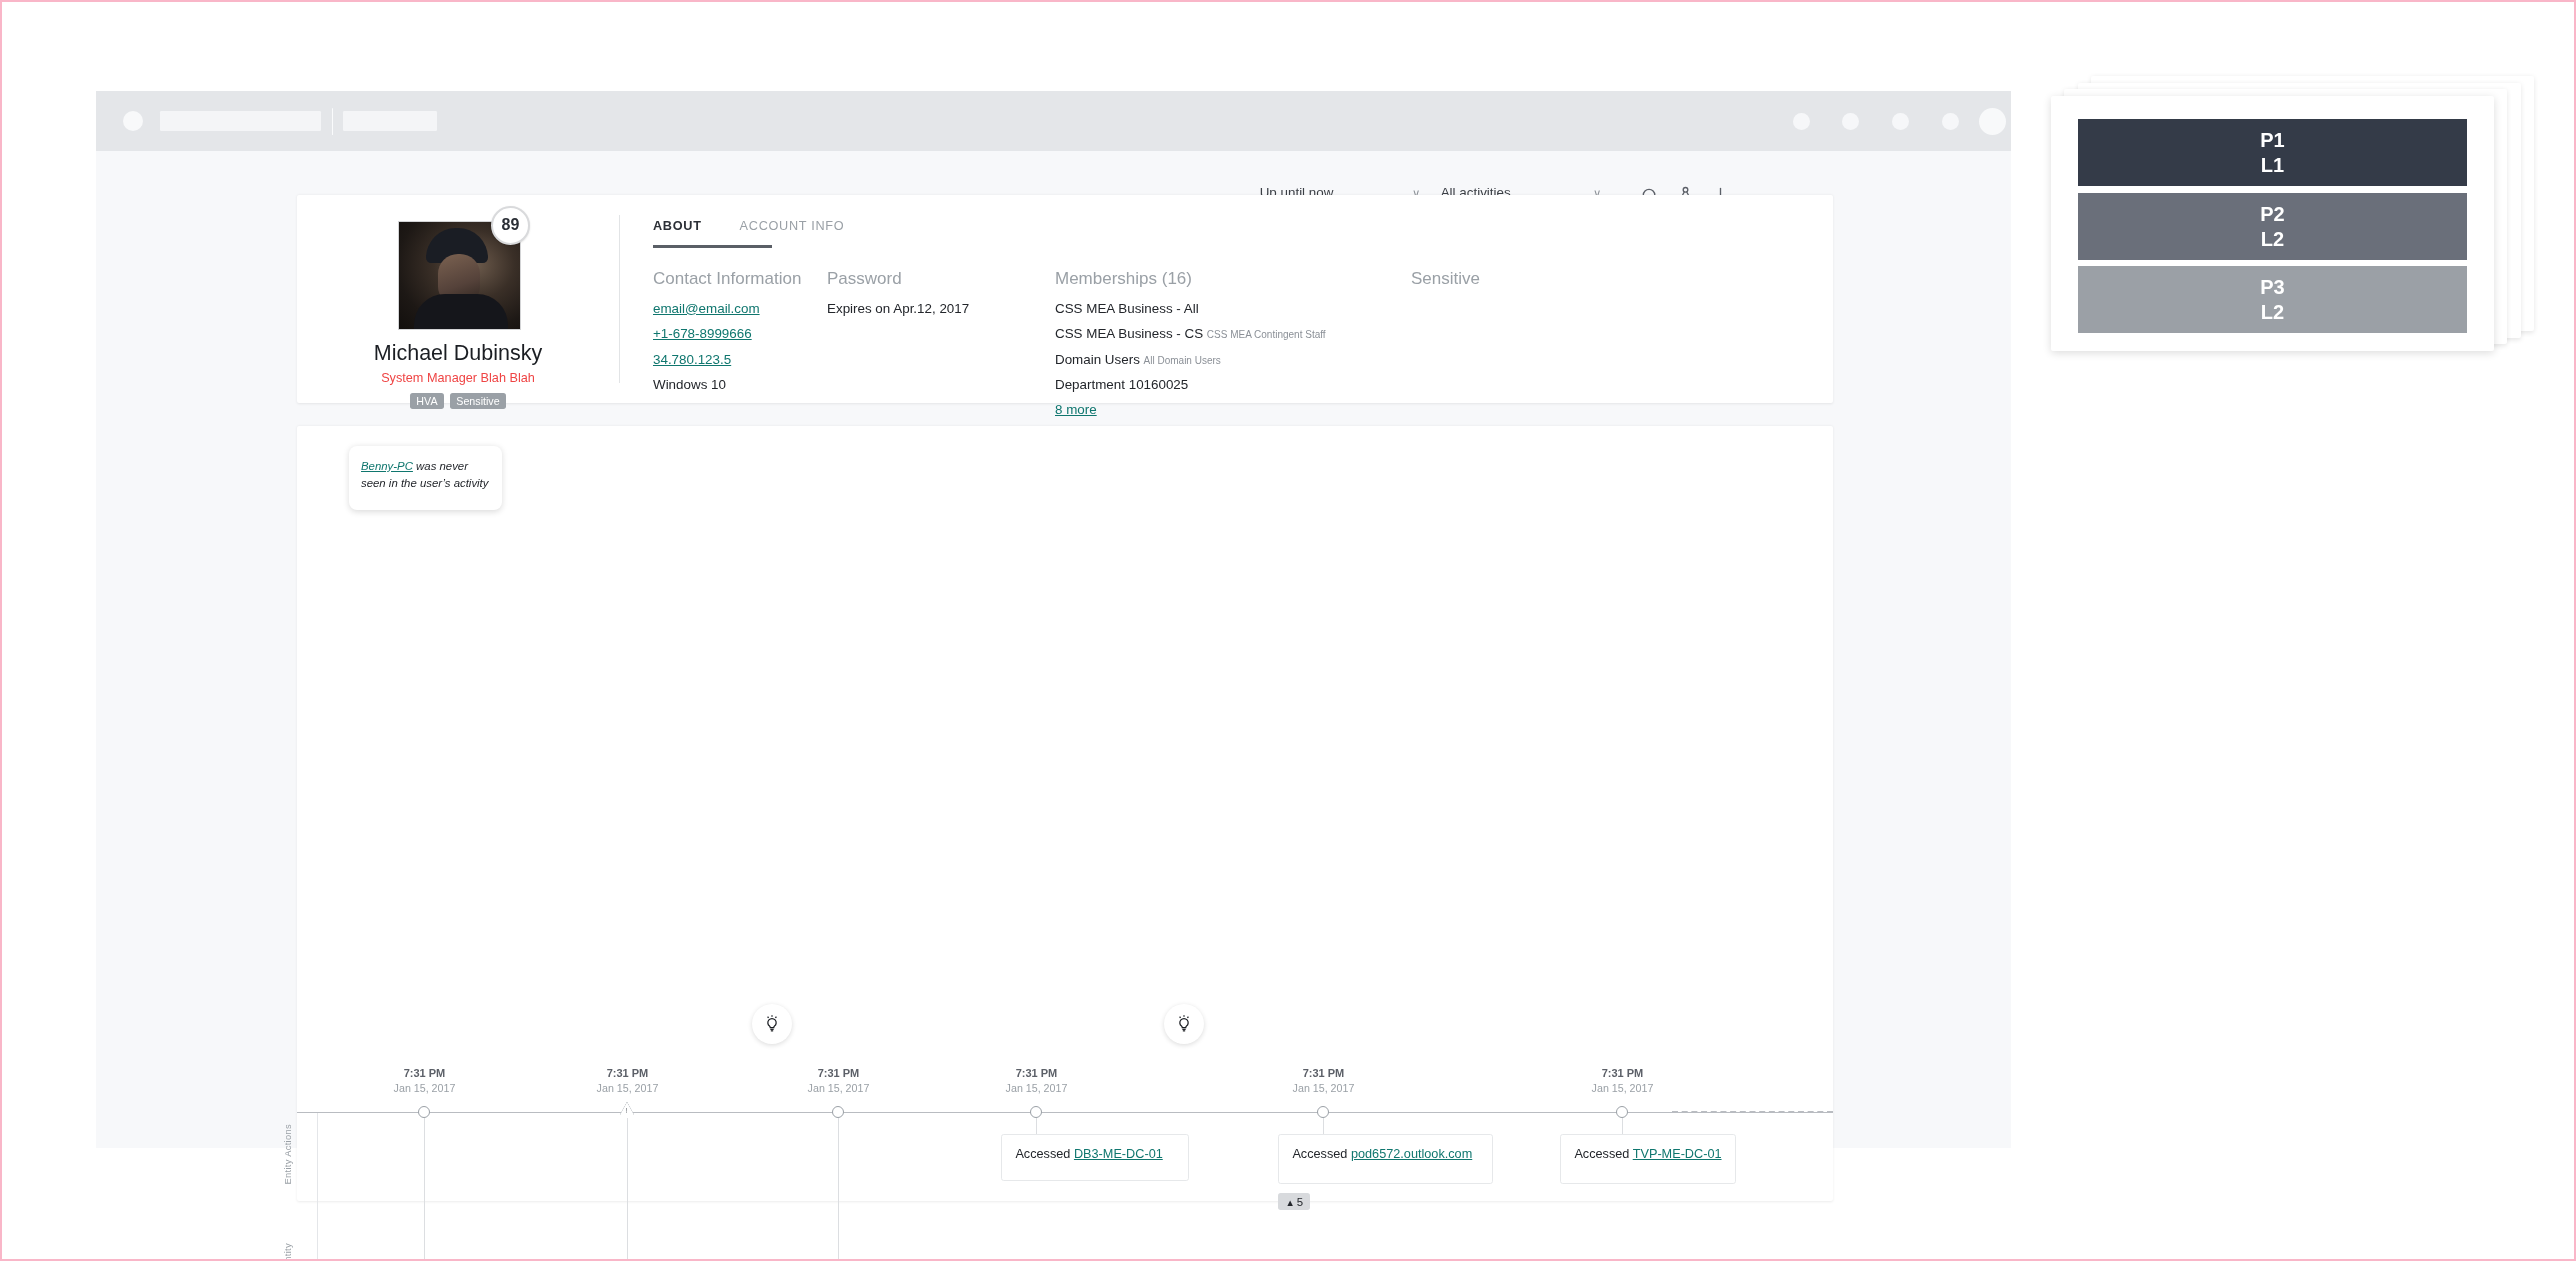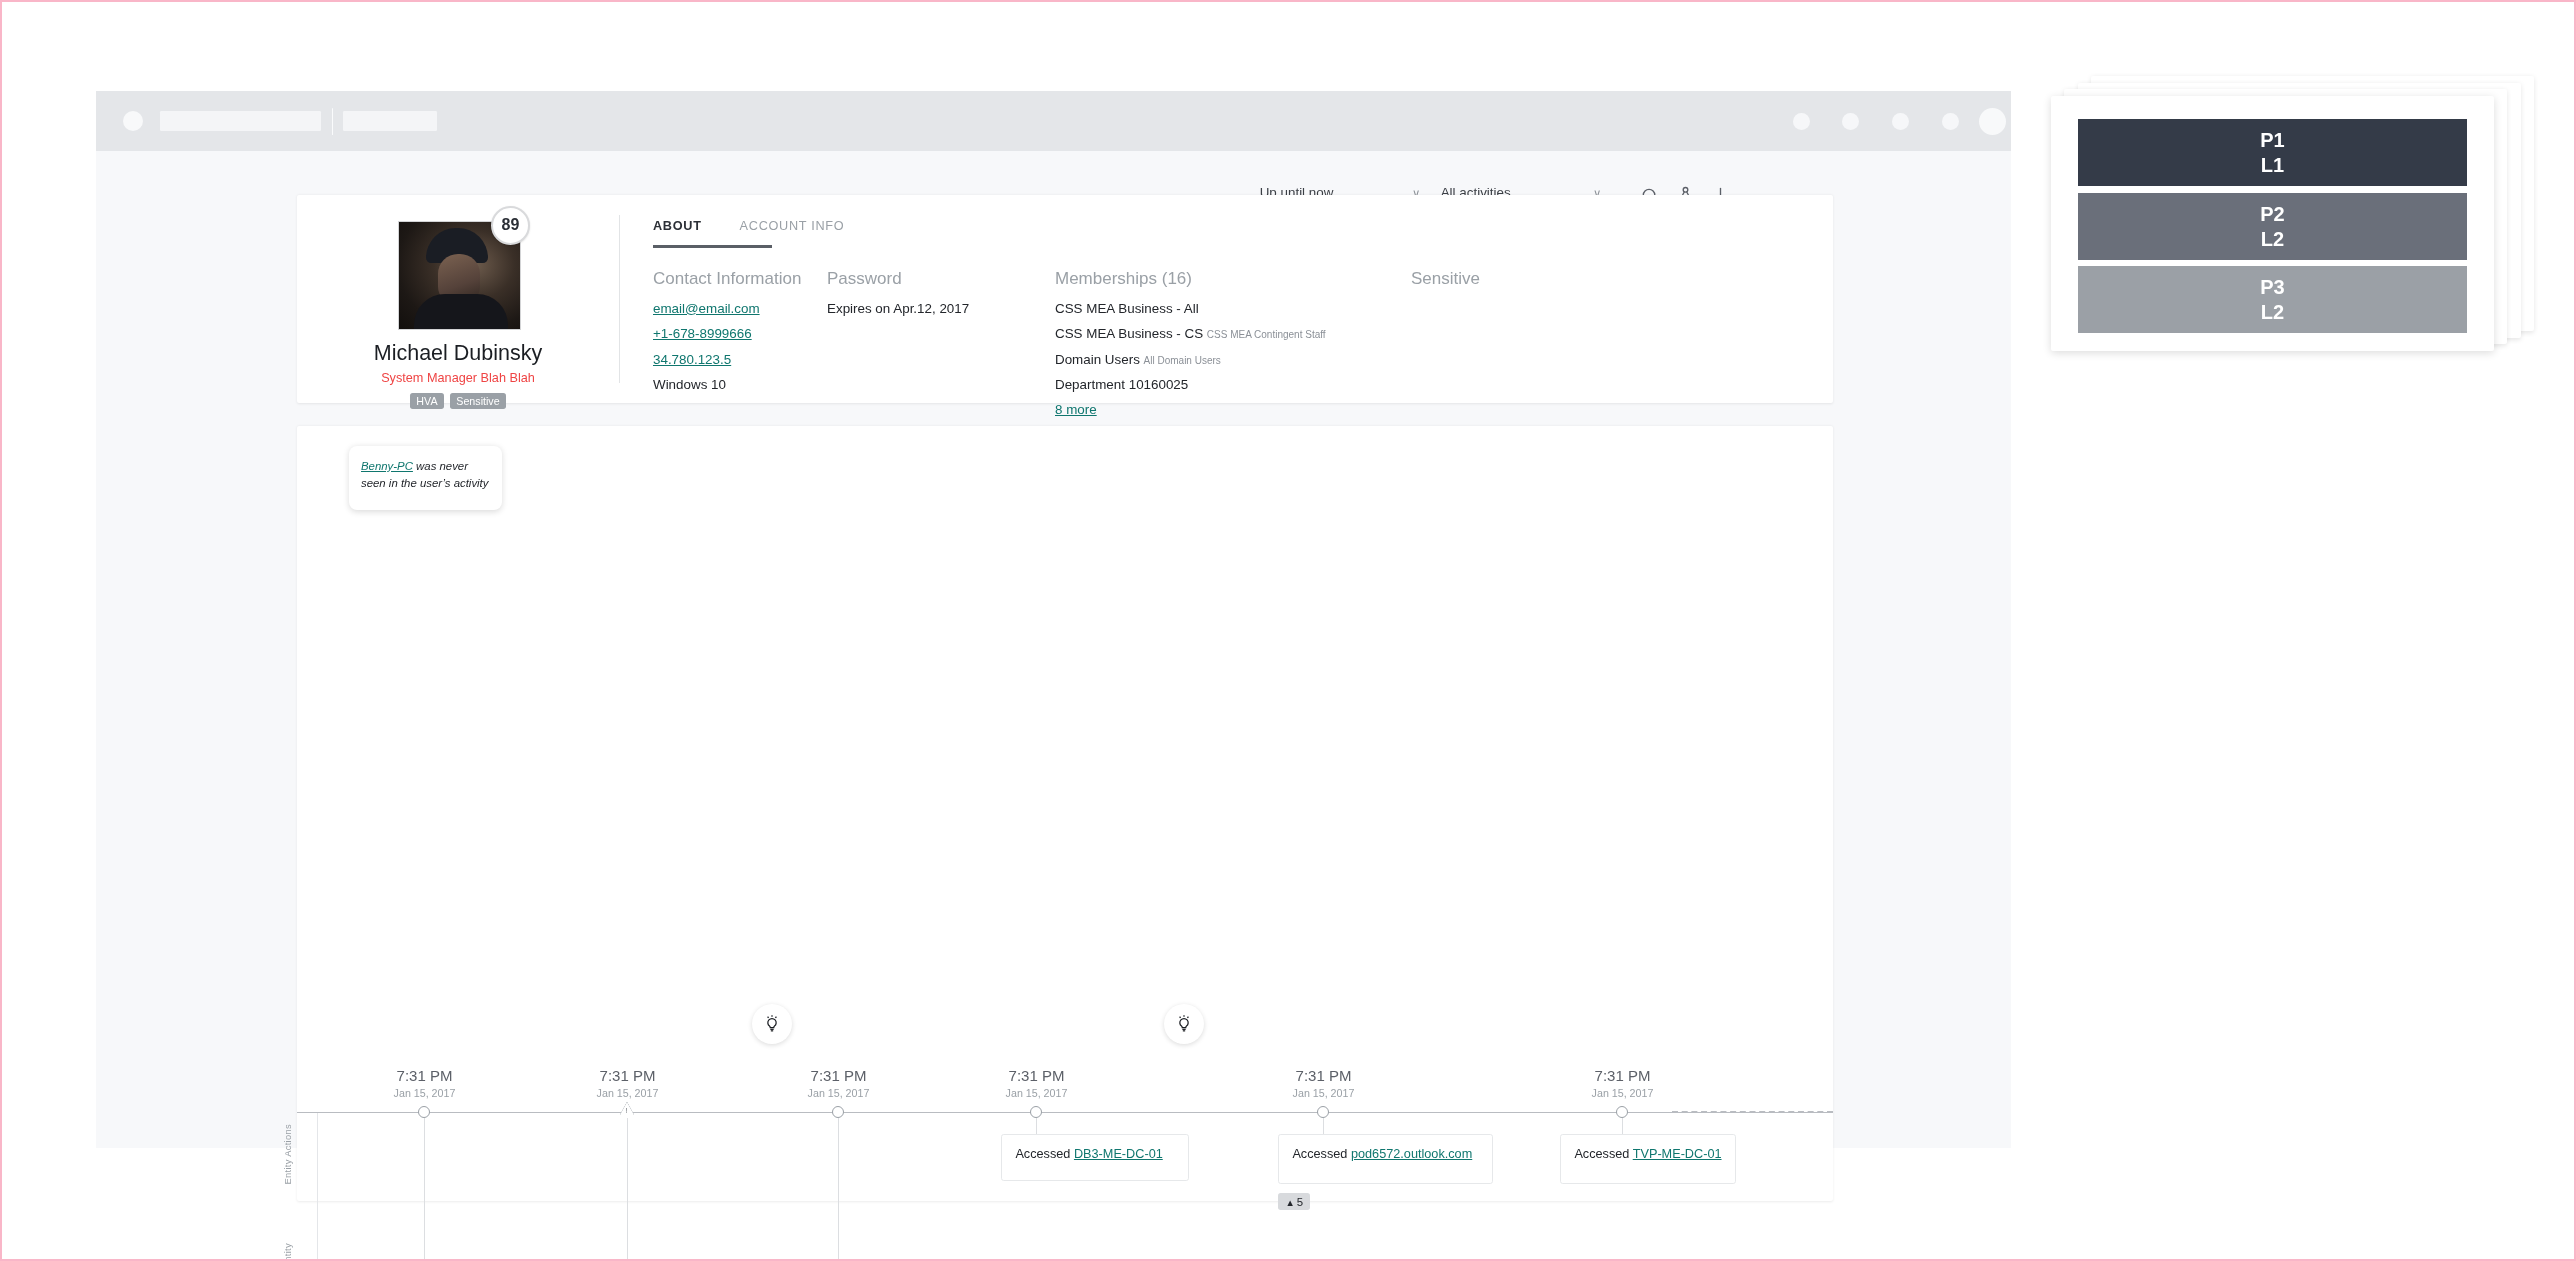--- a/index.html
+++ b/index.html
@@ -171,21 +171,21 @@
   #bulb-2{left:867px;top:578px;}
   .bulb svg{width:20px;height:20px;}
 
   
   #axis-line{position:absolute;left:0;top:686px;width:1536px;height:1.3px;background:#b9bcc1;}
   #axis-dashed{
     position:absolute;left:1375px;top:685px;width:161px;height:0;
     border-top:2px dashed #b9bcc1;
   }
   .tick{position:absolute;top:641px;width:121px;margin-left:-60px;text-align:center;}
-  .tick .t-time{font-size:15px;font-weight:normal;color:#5c6views;color:#5c6068;}
+  .tick .t-time{font-size:11px;font-weight:bold;color:#5c6views;color:#5c6068;}
   .tick .t-date{font-size:10.7px;color:#9aa0a6;margin-top:2.7px;}
   .node{
     position:absolute;top:680px;width:12px;height:12px;margin-left:-6px;
     border-radius:50%;background:#ffffff;border:1.3px solid #9aa0a6;box-sizing:border-box;
   }
   .node.alert{
     border:none;background:transparent;width:0;height:0;border-radius:0;
     margin-left:-7.4px;top:676px;
     border-left:7.4px solid transparent;border-right:7.4px solid transparent;
     border-bottom:13.4px solid #ffffff;

